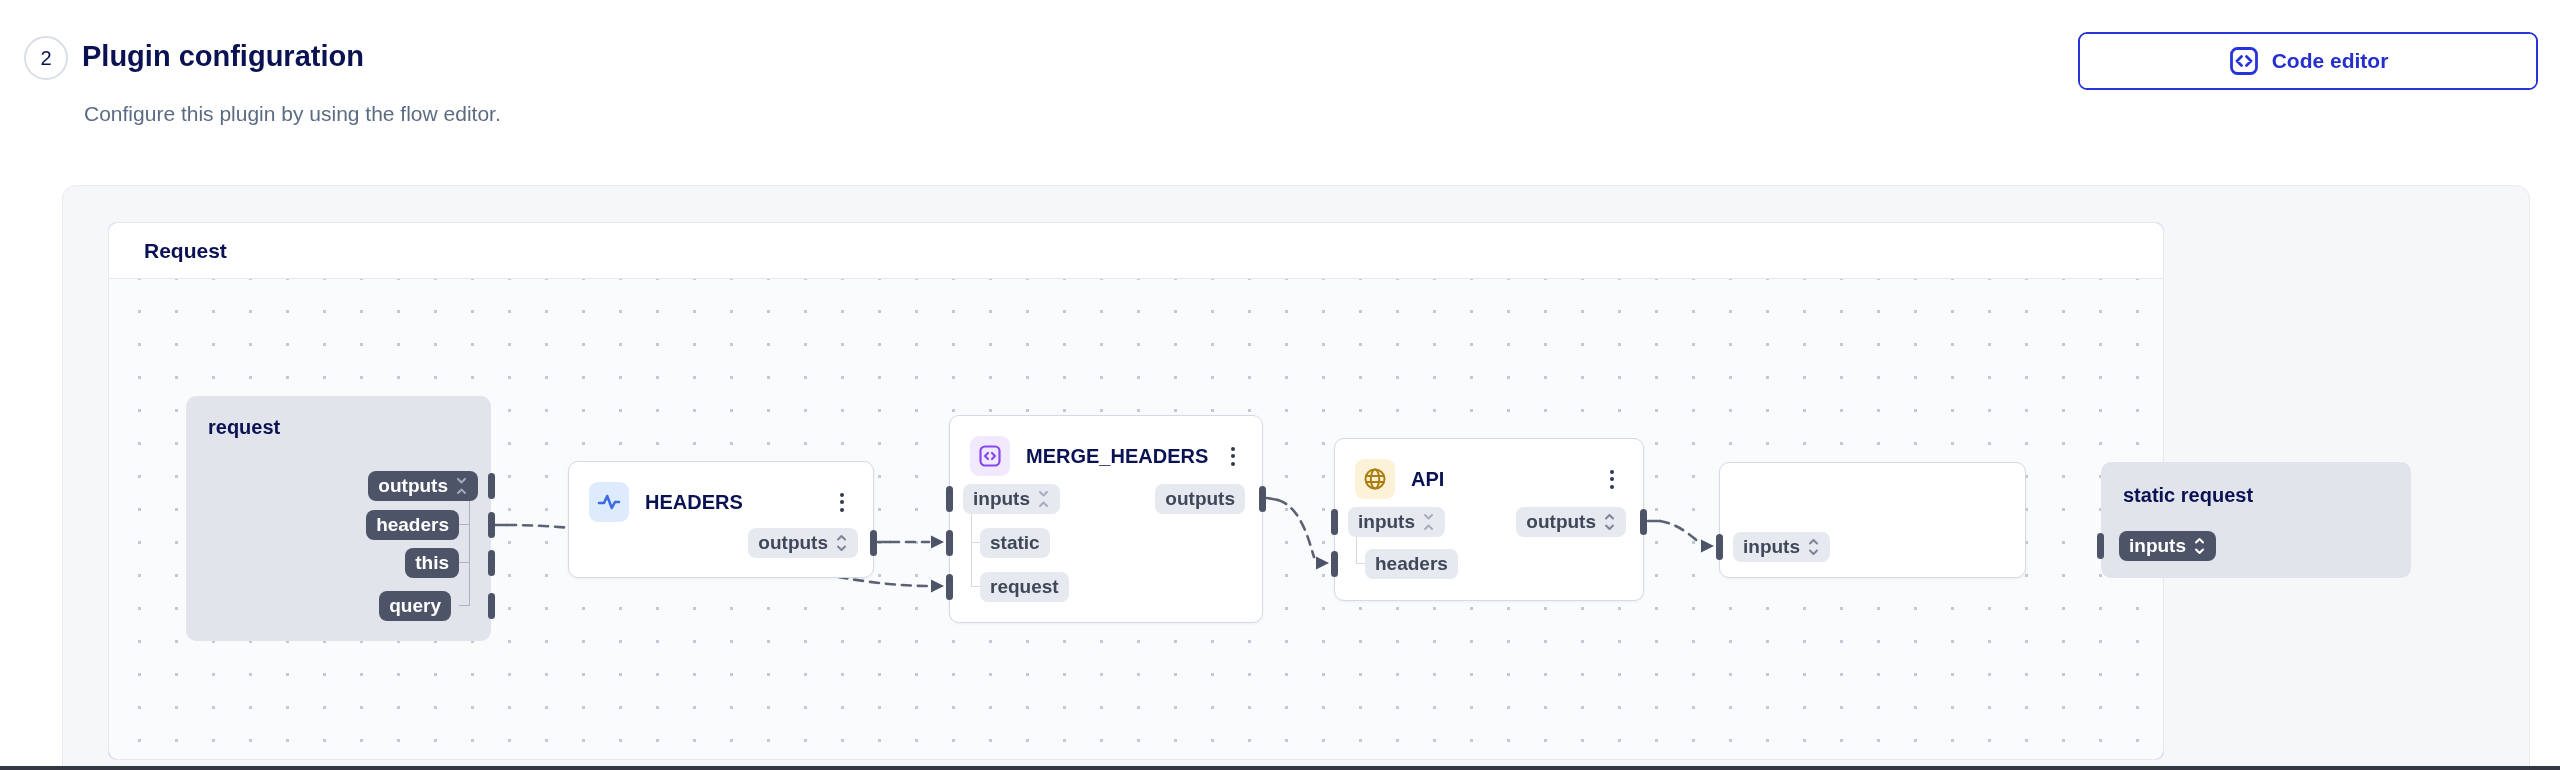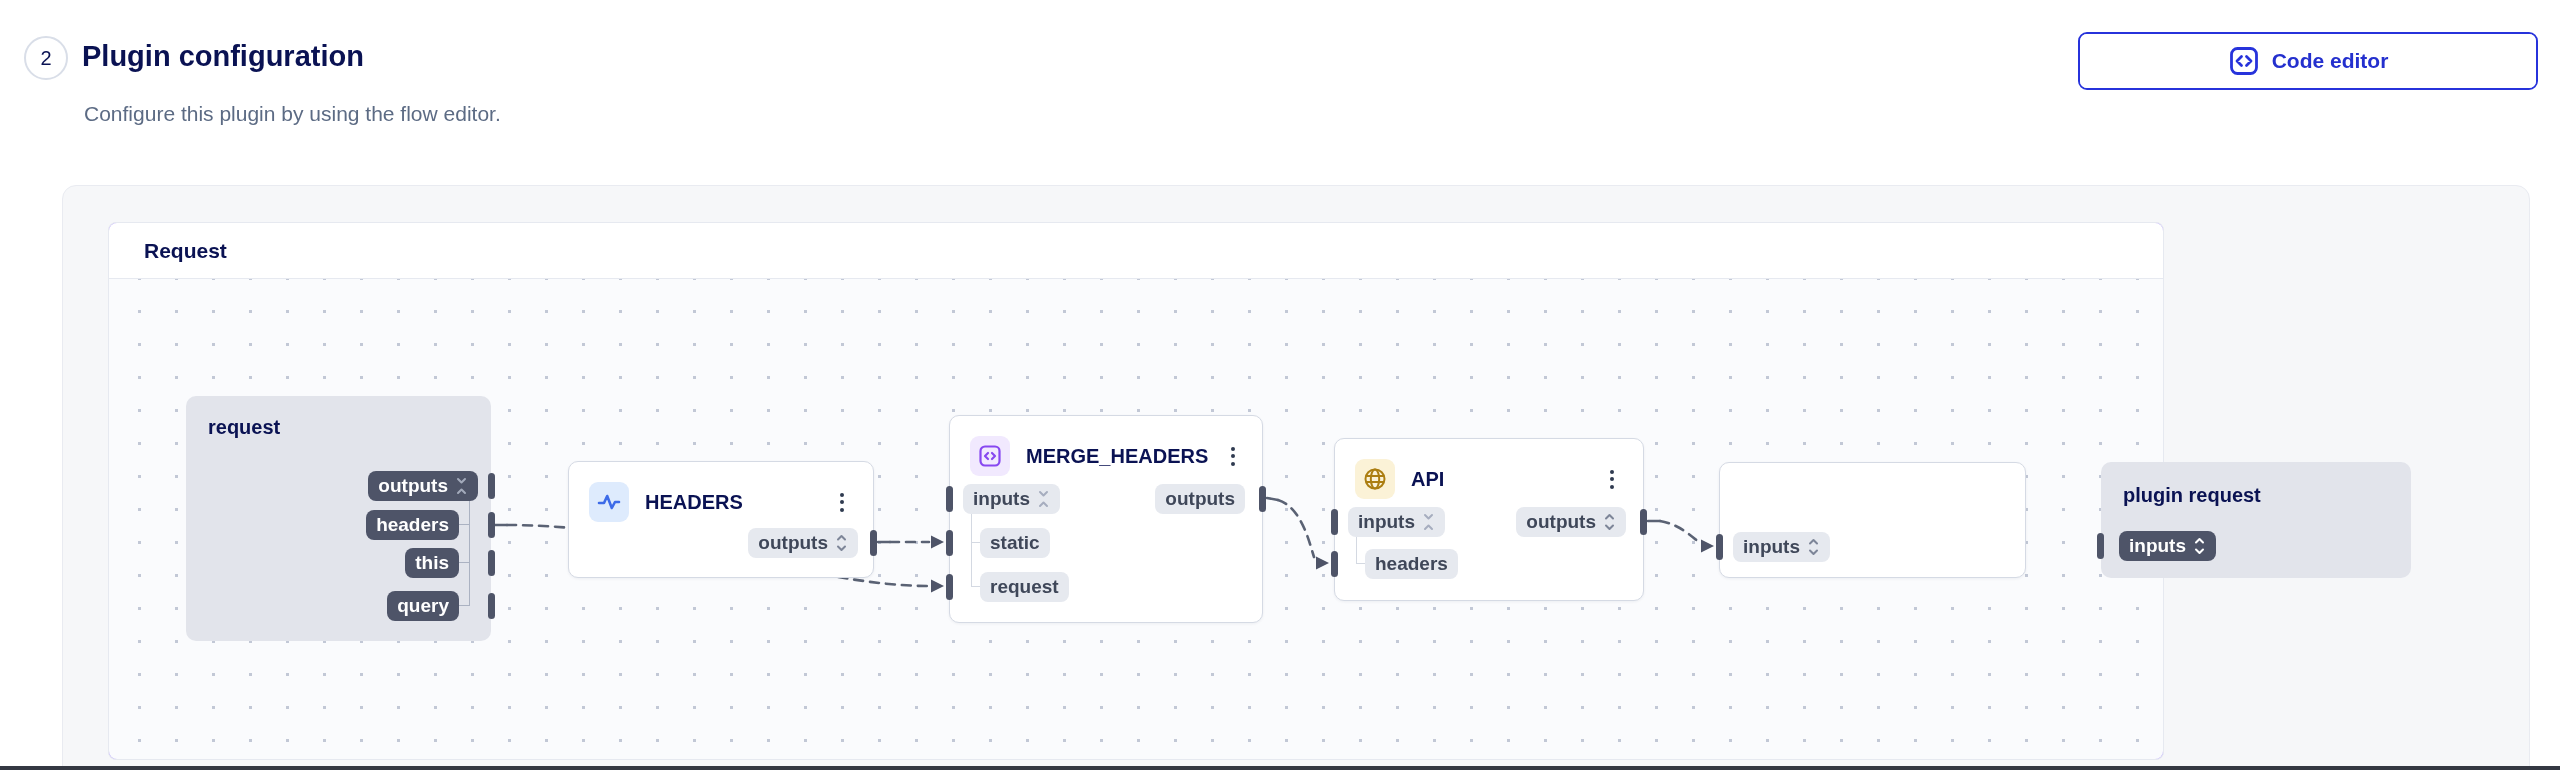--- a/index.html
+++ b/index.html
@@ -131,21 +131,21 @@
     <div class="row" style="top:114px; right:32px;">
       <span class="badge dark">
           <span>headers</span>
         </span>
     </div>
     <div class="row" style="top:152px; right:32px;">
       <span class="badge dark">
           <span>this</span>
         </span>
     </div>
-    <div class="row" style="top:195px; right:32px;padding-left:46px;">
+    <div class="row" style="top:195px; right:40px;padding-left:46px;">
       <span class="badge dark">
           <span>query</span>
         </span>
     </div>
     <div class="port" style="right:-4px; top:77px;"></div>
     <div class="port" style="right:-4px; top:116px;"></div>
     <div class="port" style="right:-4px; top:154px;"></div>
     <div class="port" style="right:-4px; top:197px;"></div>
   </div>
 
@@ -273,21 +273,21 @@
         <span>inputs</span>
         <svg width="13" height="20" viewBox="0 0 13 20">
           <path d="M3 6.5 L6.5 3 L10 6.5 M3 13.5 L6.5 17 L10 13.5" stroke="#7D8598" stroke-width="2" fill="none" stroke-linecap="round" stroke-linejoin="round"></path>
         </svg>
       </span>
     </div>
     <div class="port" style="left:-4px; top:71px;"></div>
   </div>
 
   <div class="node gray" style="left:1992px; top:239px; width:310px; height:116px;">
-    <div class="node-title" style="position:absolute; left:22px; top:22px;">plugin request</div>
+    <div class="node-title" style="position:absolute; left:22px; top:22px;">static request</div>
     <div class="row" style="top:69px; left:18px;">
       <span class="badge dark">
         <span>inputs</span>
         <svg width="13" height="20" viewBox="0 0 13 20">
           <path d="M3 6.5 L6.5 3 L10 6.5 M3 13.5 L6.5 17 L10 13.5" stroke="#FFFFFF" stroke-width="2" fill="none" stroke-linecap="round" stroke-linejoin="round"></path>
         </svg>
       </span>
     </div>
     <div class="port" style="left:-4px; top:71px;"></div>
   </div>

